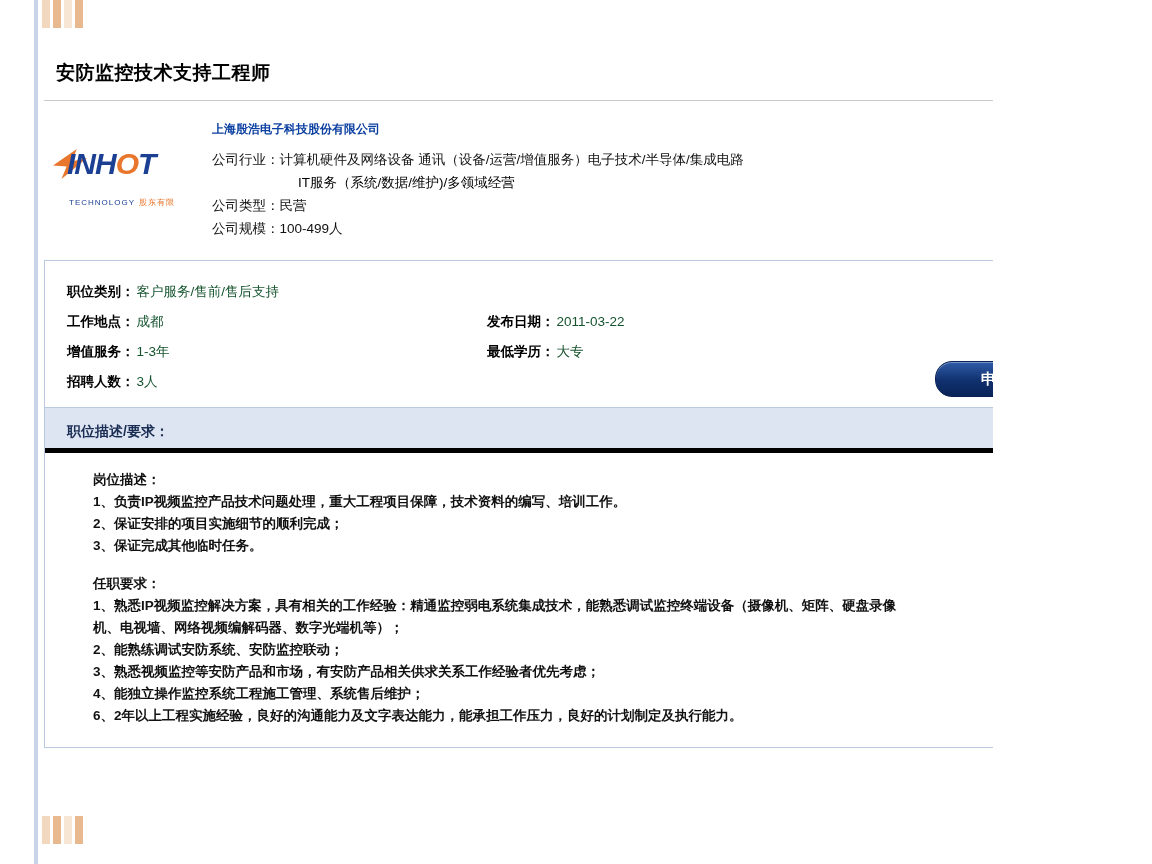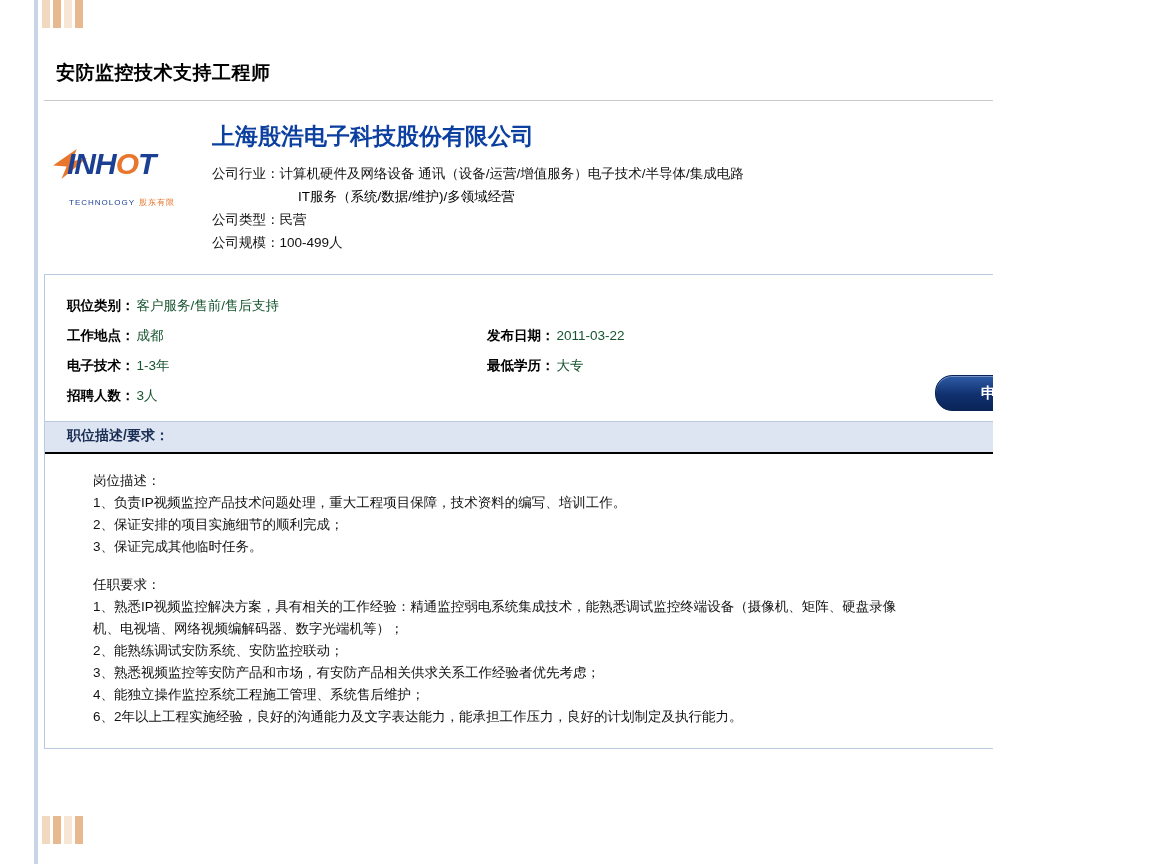--- a/index.html
+++ b/index.html
@@ -120,21 +120,21 @@
   .logo-sub em {
     font-style: normal;
     color: #e8762c;
     margin-left: 4px;
   }
   .company-info {
     flex: 1 1 auto;
     padding-top: 2px;
   }
   .company-name {
-    font-size: 23px;
+    font-size: 12px;
     font-weight: bold;
     color: #0b3fa0;
     margin-bottom: 10px;
   }
   .cinfo-row {
     font-size: 13.5px;
     line-height: 23px;
     color: #111;
     display: flex;
   }
@@ -200,32 +200,33 @@
     background: linear-gradient(#2f5ca8, #10306e 55%, #0a2457);
     border: 1px solid #0a2457;
     border-radius: 17px;
     cursor: pointer;
     box-shadow: inset 0 1px 0 rgba(255,255,255,0.35);
   }
 
   .section-bar {
     background: #dde5f3;
     border-top: 1px solid #b9c9e0;
-    border-bottom: 2px solid #000000;
+    border-bottom: 5px solid #000000;
     font-size: 14px;
     font-weight: bold;
     color: #1a2d53;
-    padding: 5px 0 7px 22px;
+    padding: 15px 0 7px 22px;
   }
 
   .desc {
     padding: 16px 26px 20px 48px;
     font-size: 13.5px;
     line-height: 22px;
     color: #111;
+    font-weight: bold;
   }
   .desc p {
     margin: 0;
   }
   .desc .spacer {
     height: 16px;
   }
 </style>
 </head>
 <body>
@@ -301,21 +302,21 @@
               <span class="dvalue">成都</span>
             </div>
             <div class="dcell">
               <span class="dlabel">发布日期：</span>
               <span class="dvalue">2011-03-22</span>
             </div>
           </div>
 
           <div class="drow">
             <div class="dcell left">
-              <span class="dlabel">电子技术：</span>
+              <span class="dlabel">增值服务：</span>
               <span class="dvalue">1-3年</span>
             </div>
             <div class="dcell">
               <span class="dlabel">最低学历：</span>
               <span class="dvalue">大专</span>
             </div>
           </div>
 
 
           <div class="drow">

